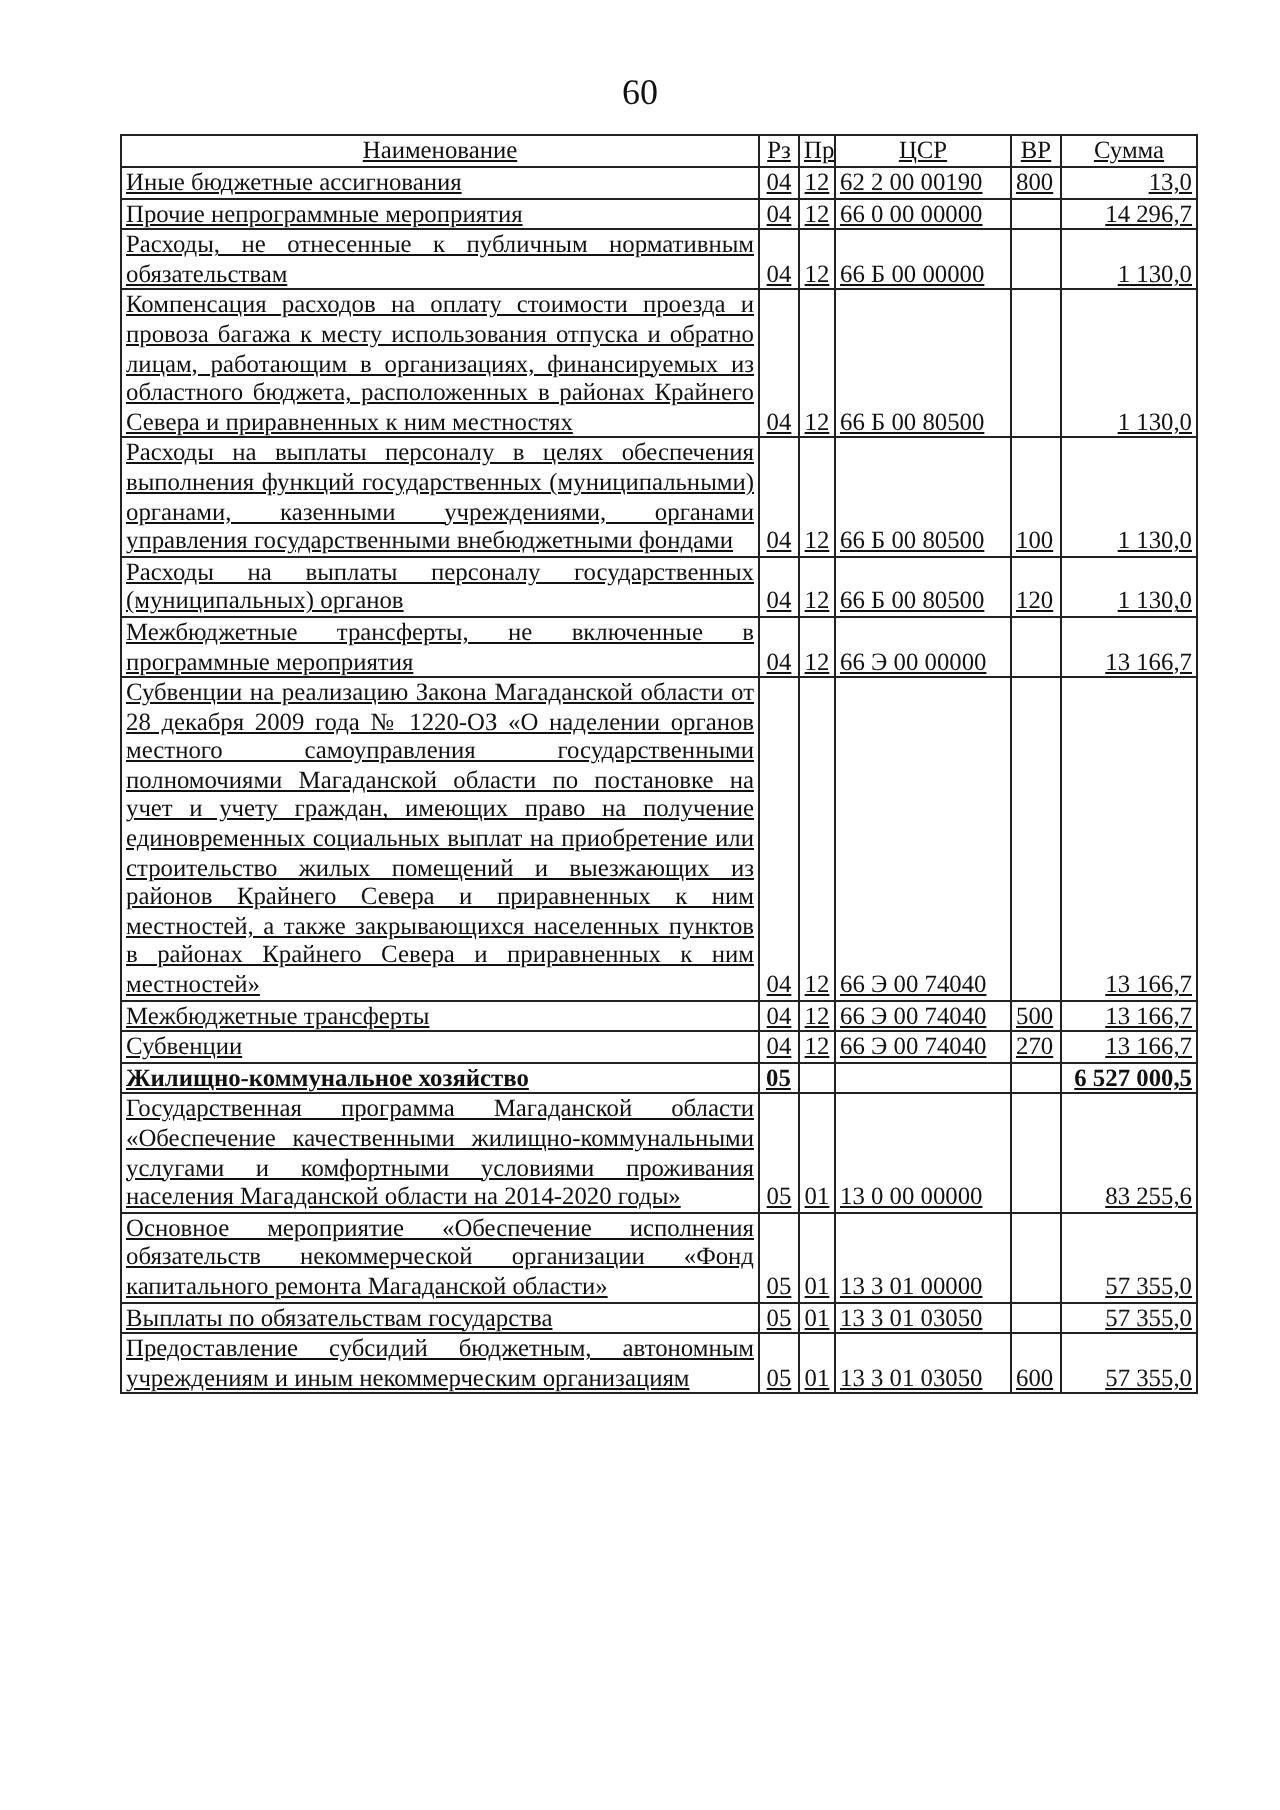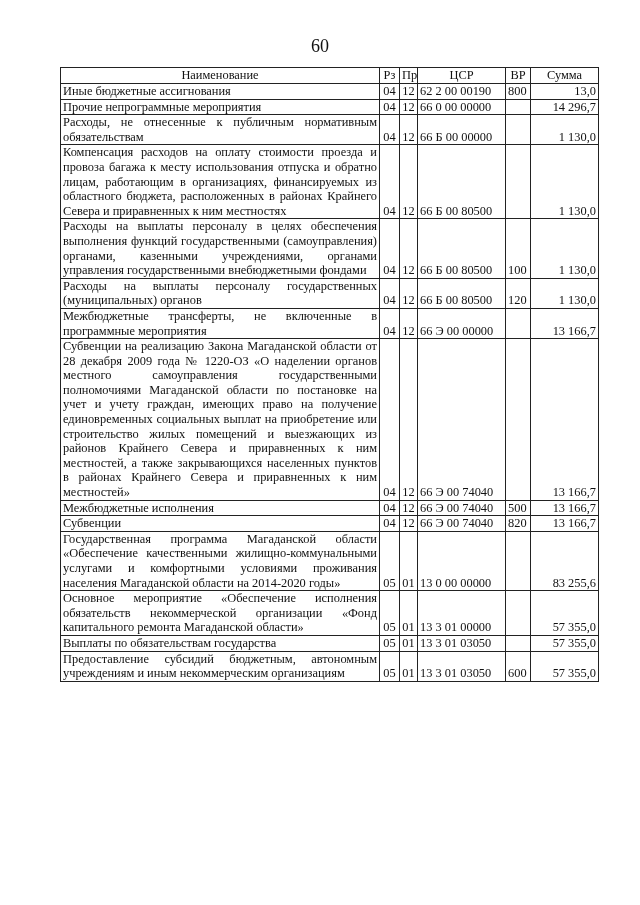--- a/index.html
+++ b/index.html
@@ -1,21 +1,21 @@
 <!DOCTYPE html>
 <html><head>
 <meta charset="utf-8">
 <style>
   html, body { margin:0; padding:0; background:#ffffff; }
   body { width:640px; height:905px; position:relative; overflow:hidden;
          font-family:"Liberation Serif", "DejaVu Serif", serif; color:#111; }
   .page-num { position:absolute; top:36px; left:0; width:640px; text-align:center;
               font-size:18px; }
   table.budget { position:absolute; left:60px; top:67px; border-collapse:collapse;
-                 width:538px; table-layout:fixed; font-size:12.4px; line-height:14.6px; }
+                 width:538px; table-layout:fixed; font-size:12.4px; line-height:14.6px;text-decoration:underline; }
   table.budget td, table.budget th { border:1px solid #222; padding:0 2px; vertical-align:bottom; }
   table.budget th { font-weight:normal; text-align:center; vertical-align:middle; height:15px; }
   col.c-name { width:319px; } col.c-rz { width:20px; } col.c-pr { width:18px; }
   col.c-csr { width:88px; } col.c-vr { width:25px; } col.c-sum { width:68px; }
   td.name { text-align:justify; text-align-last:left; padding-left:3px; padding-right:3px;margin-left:24px; }
   td.code { text-align:center; white-space:nowrap; padding:0 1px; }
   td.csr { text-align:left; white-space:nowrap; padding-left:3px;margin-left:36px; }
   td.vr { text-align:left; padding-left:2px; }
   td.sum { text-align:right; white-space:nowrap; padding-right:2px; }
   tr.bold td { font-weight:bold; }
@@ -72,21 +72,21 @@
       </tr>
       <tr>
         <td class="name">Компенсация расходов на оплату стоимости проезда и провоза багажа к месту использования отпуска и обратно лицам, работающим в организациях, финансируемых из областного бюджета, расположенных в районах Крайнего Севера и приравненных к ним местностях</td>
         <td class="code">04</td>
         <td class="code">12</td>
         <td class="csr">66 Б 00 80500</td>
         <td class="vr"></td>
         <td class="sum">1 130,0</td>
       </tr>
       <tr>
-        <td class="name">Расходы на выплаты персоналу в целях обеспечения выполнения функций государственными (самоуправления) органами, казенными учреждениями, органами управления государственными внебюджетными фондами</td>
+        <td class="name">Расходы на выплаты персоналу в целях обеспечения выполнения функций государственных (муниципальными) органами, казенными учреждениями, органами управления государственными внебюджетными фондами</td>
         <td class="code">04</td>
         <td class="code">12</td>
         <td class="csr">66 Б 00 80500</td>
         <td class="vr">100</td>
         <td class="sum">1 130,0</td>
       </tr>
       <tr>
         <td class="name">Расходы на выплаты персоналу государственных (муниципальных) органов</td>
         <td class="code">04</td>
         <td class="code">12</td>
@@ -104,34 +104,42 @@
       </tr>
       <tr>
         <td class="name">Субвенции на реализацию Закона Магаданской области от 28 декабря 2009 года № 1220-ОЗ «О наделении органов местного самоуправления государственными полномочиями Магаданской области по постановке на учет и учету граждан, имеющих право на получение единовременных социальных выплат на приобретение или строительство жилых помещений и выезжающих из районов Крайнего Севера и приравненных к ним местностей, а также закрывающихся населенных пунктов в районах Крайнего Севера и приравненных к ним местностей»</td>
         <td class="code">04</td>
         <td class="code">12</td>
         <td class="csr">66 Э 00 74040</td>
         <td class="vr"></td>
         <td class="sum">13 166,7</td>
       </tr>
       <tr>
-        <td class="name">Межбюджетные исполнения</td>
+        <td class="name">Межбюджетные трансферты</td>
         <td class="code">04</td>
         <td class="code">12</td>
         <td class="csr">66 Э 00 74040</td>
         <td class="vr">500</td>
         <td class="sum">13 166,7</td>
       </tr>
       <tr>
         <td class="name">Субвенции</td>
         <td class="code">04</td>
         <td class="code">12</td>
         <td class="csr">66 Э 00 74040</td>
-        <td class="vr">820</td>
+        <td class="vr">270</td>
         <td class="sum">13 166,7</td>
+      </tr>
+      <tr class="bold">
+        <td class="name">Жилищно-коммунальное хозяйство</td>
+        <td class="code">05</td>
+        <td class="code"></td>
+        <td class="csr"></td>
+        <td class="vr"></td>
+        <td class="sum">6 527 000,5</td>
       </tr>
       <tr>
         <td class="name">Государственная программа Магаданской области «Обеспечение качественными жилищно-коммунальными услугами и комфортными условиями проживания населения Магаданской области на 2014-2020 годы»</td>
         <td class="code">05</td>
         <td class="code">01</td>
         <td class="csr">13 0 00 00000</td>
         <td class="vr"></td>
         <td class="sum">83 255,6</td>
       </tr>
       <tr>

